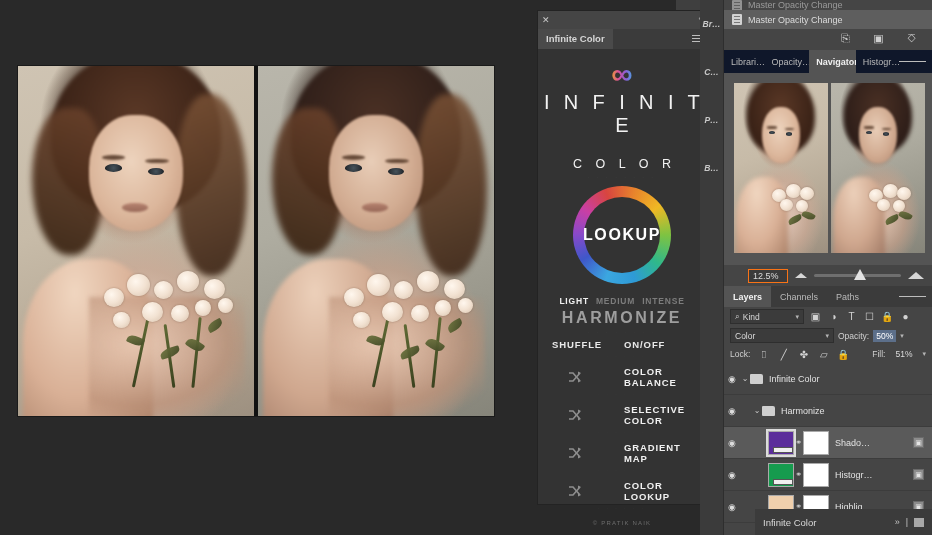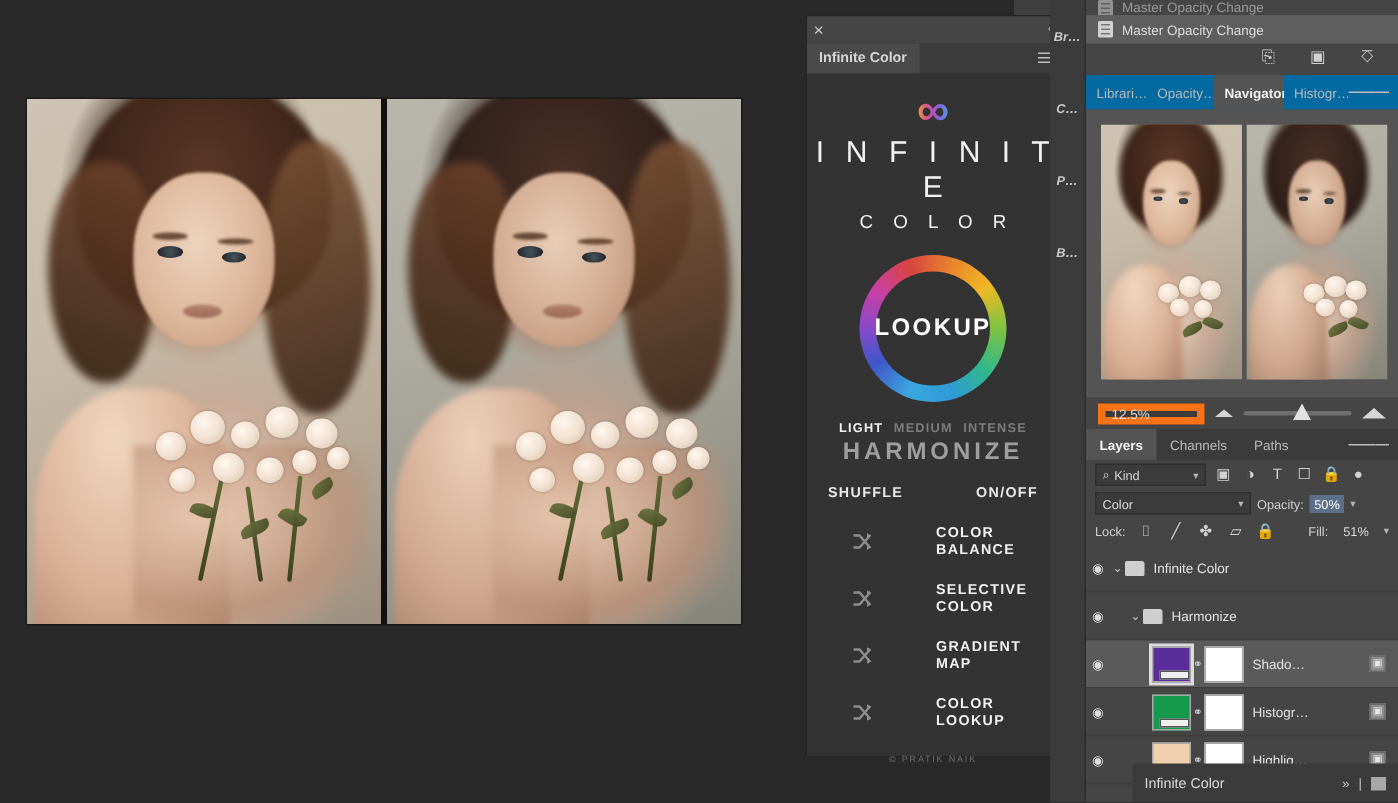--- a/index.html
+++ b/index.html
@@ -115,21 +115,21 @@
     background:#333333; padding-top: 8px;
   }
   .ic-logo { display:flex; justify-content:center; margin: 6px 0 6px; }
   .ic-infinity { font-size: 30px; line-height: 22px; font-weight:bold;
     background: linear-gradient(90deg,#e8a12e,#d94f9a,#8a5fd6,#4aa3e0);
     -webkit-background-clip: text; background-clip: text; color: transparent;
   }
   .ic-word1 { text-align:center; color:#f2f2f2; font-size:20px; letter-spacing:4.4px;
               font-weight:300; margin-top:4px; padding-left:4px; }
   .ic-word2 { text-align:center; color:#f2f2f2; font-size:12.5px; letter-spacing:5px;
-              font-weight:300; margin-top:4px; padding-left:5px; }
+              font-weight:300; margin-top:20px; padding-left:5px; }
   .ic-sub   { text-align:center; color:#4a4a4a; font-size:5px; letter-spacing:3px; margin-top:3px; }
 
   .ic-wheelwrap { display:flex; justify-content:center; margin-top: 6px; }
   .ic-wheel {
     width: 98px; height: 98px; border-radius: 50%;
     background: conic-gradient(from 200deg,
       #3ba7e0 0deg, #3f57c9 38deg, #8b49c9 72deg, #c93fa4 104deg,
       #d8453f 140deg, #e8842c 176deg, #f0b824 212deg, #7ec342 250deg,
       #2fb88a 288deg, #2e9ad6 324deg, #3ba7e0 360deg);
     display:flex; align-items:center; justify-content:center;
@@ -145,21 +145,21 @@
   }
 
   .ic-levels { display:flex; justify-content:center; gap:7px; margin-top:12px; font-size:8.5px;
                font-weight:bold; letter-spacing:.8px; }
   .lv-on  { color:#f0f0f0; }
   .lv-off { color:#7c7c7c; }
   .ic-harmonize { text-align:center; color:#9e9e9e; font-size:16px; font-weight:bold;
                   letter-spacing:2.6px; margin-top:3px; }
   .ic-dots { text-align:center; color:#434343; font-size:5px; letter-spacing:3px; margin-top:2px; }
 
-  .ic-headrow { display:flex; margin-top:4px; padding:0 14px;justify-content:space-between; }
+  .ic-headrow { display:flex; margin-top:4px; padding:0 14px; }
   .ic-headrow .h1 { width:72px; color:#e9e9e9; font-size:9.5px; font-weight:bold; letter-spacing:.9px; }
   .ic-headrow .h2 { color:#e9e9e9; font-size:9.5px; font-weight:bold; letter-spacing:.9px; }
 
   .ic-row { display:flex; align-items:center; padding:0 14px; margin-top:7px; min-height:22px; }
   .ic-row .shuffle-col { width:72px; display:flex; justify-content:flex-start; padding-left:16px; }
   .ic-row .label-col { color:#f1f1f1; font-size:9.5px; font-weight:bold; letter-spacing:.9px; line-height:11px; }
   .sh-icon { width:14px; height:12px; display:block; }
   .ic-sep { text-align:center; color:#3c3c3c; font-size:4.5px; letter-spacing:3px; margin-top:4px; }
   .ic-credit { text-align:center; color:#6d6d6d; font-size:6px; letter-spacing:1.2px; margin-top:9px; }
 
@@ -178,35 +178,35 @@
   .hist-row.sel { background:#5e5e5e; }
   .hist-row.faded { opacity:.55; height:10px; overflow:hidden; }
   .hist-icon { width:10px; height:11px; background:#d2d2d2; border-radius:1px; position:relative; flex:0 0 auto; }
   .hist-icon::before { content:''; position:absolute; left:2px; top:2px; right:2px; height:1px; background:#777; box-shadow:0 3px 0 #777,0 6px 0 #777; }
   .hist-label { color:#dcdcdc; font-size:9px; }
   .hist-btns { display:flex; justify-content:flex-end; gap:20px; padding:3px 14px 0 0; }
   .hbtn { width:13px; height:12px; color:#d0d0d0; font-size:11px; line-height:12px; text-align:center; }
 
   
   .tabstrip { position:absolute; left:24px; top:50px; width:208px; height:23px;
-              background:#0369a1; display:flex; align-items:stretch; }
+              background:#0f172a; display:flex; align-items:stretch; }
   .ptab { padding:0 7px; display:flex; align-items:center; color:#b9b9b9; font-size:9px;
           max-width:50px; overflow:hidden; white-space:nowrap; }
   .ptab.active { background:#545454; color:#f0f0f0; font-weight:bold; }
   .tabstrip .pmenu { margin-left:auto; display:flex; align-items:center; padding-right:6px; }
   .pmenu i { display:block; width:9px; height:1px; background:#bdbdbd; margin:1.5px 0; }
 
   
   .navigator { position:absolute; left:24px; top:73px; width:208px; height:192px; background:#545454; }
   .nav-thumb { position:absolute; left:10px; top:10px; width:192px; height:170px; display:flex; gap:3px; }
   .nav-thumb .photo { width:94px; height:170px; }
   .navbar { position:absolute; left:24px; top:265px; width:208px; height:21px;
             background:#454545; display:flex; align-items:center; padding:0 8px; gap:7px; }
-  .zoomfield { width:71px; height:14px; background:#3b3b3b; border:5px solid #f97316;
-               color:#dcdcdc; font-size:9px; display:flex; align-items:center; padding-left:4px; }
+  .zoomfield { width:40px; height:14px; background:#3b3b3b; border:1px solid #f97316;
+               color:#dcdcdc; font-size:9px; display:flex; align-items:center; padding-left:4px;margin-left:16px; }
   .mtn-small, .mtn-big { width:0;height:0;border-style:solid;border-color:transparent transparent #d6d6d6 transparent; }
   .mtn-small { border-width:0 6px 5px 6px; }
   .mtn-big { border-width:0 8px 7px 8px; }
   .zoomslider { flex:1; height:3px; background:#6f6f6f; border-radius:2px; position:relative; }
   .zoomhandle { position:absolute; left:46%; top:-5px; width:0;height:0;border-style:solid;
                 border-width:0 6px 11px 6px; border-color:transparent transparent #e2e2e2 transparent; }
 
   
   .ltabstrip { position:absolute; left:24px; top:286px; width:208px; height:21px;
                background:#3b3b3b; display:flex; align-items:stretch; }

